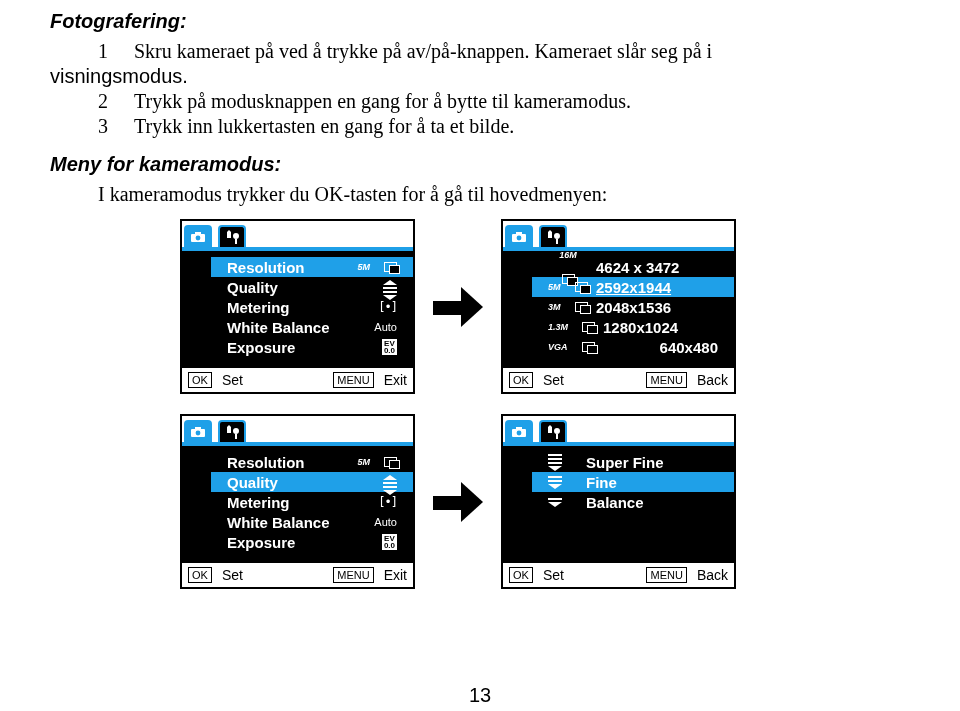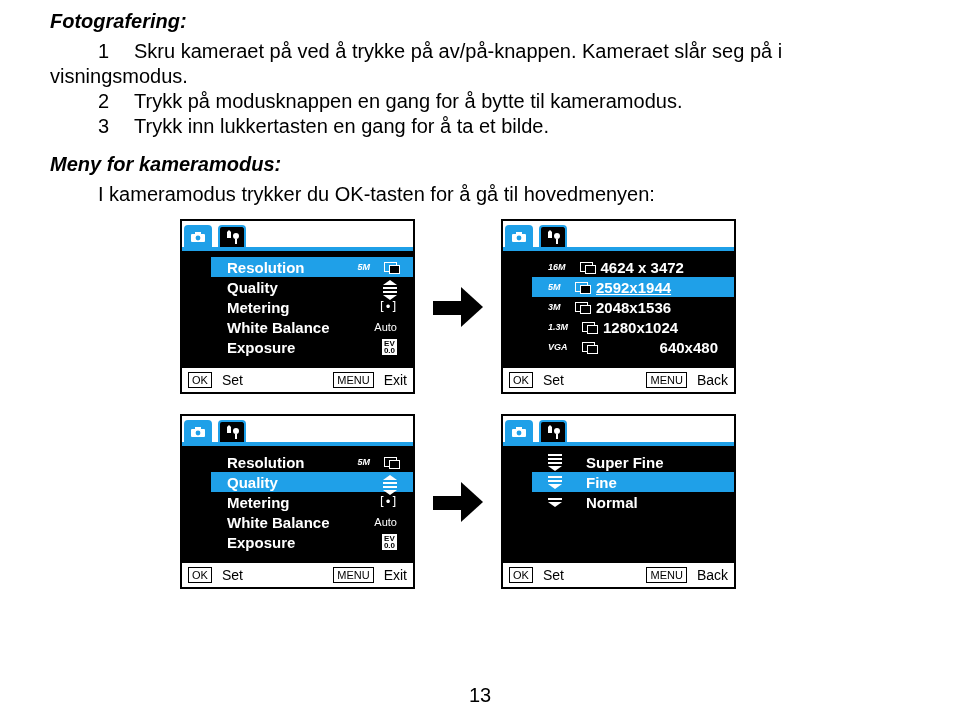--- a/index.html
+++ b/index.html
@@ -15,21 +15,21 @@
   .heading {
     font-size: 20px;
     font-weight: bold;
     font-style: italic;
     margin-bottom: 6px;
   }
   .line {
     font-size: 20px;
     line-height: 1.25;
   }
-  .indent { padding-left: 48px; }
+  .indent { padding-left: 48px; font-family: Liberation Serif, serif; }
   .num { display:inline-block; width: 36px; }
   
   .screens-area {
     margin-top: 12px;
     padding-left: 130px;
     width: 780px;
   }
   .screen-row {
     display: flex;
     align-items: center;
@@ -241,21 +241,21 @@
             </svg>
           </div>
         <div class="tab">
             <svg width="16" height="14" viewBox="0 0 16 14">
               <path d="M3 2 L5 0 L7 2 L7 8 L3 8 Z M9 6 A3 3 0 1 0 15 6 A3 3 0 1 0 9 6 M11 8 L11 14 L13 14 L13 8" fill="#fff"></path>
             </svg>
           </div>
       </div>
       <div class="menu-body">
         <div class="menu-row">
-          <span class="res-icon" style="min-width:40px; justify-content:center;">
+          <span class="res-icon" style="min-width:40px; justify-content:center;flex-direction:column;">
               <span>16M</span>
               <span class="res-box"></span>
             </span>
           <span class="lbl" style="flex:1; text-align:left; padding-left:8px;">4624 x 3472</span>
         </div>
         <div class="menu-row sel">
           <span class="res-icon" style="min-width:40px; justify-content:flex-start;">
               <span>5M</span>
               <span class="res-box"></span>
             </span>
@@ -391,21 +391,21 @@
             </span>
           <span class="lbl" style="flex:1; text-align:left; padding-left:8px;">Fine</span>
         </div>
         <div class="menu-row">
           <span style="min-width:30px; display:flex; justify-content:flex-start;">
               <span class="stack">
                 <span class="bar"></span>
                 <span class="tri-dn"></span>
               </span>
             </span>
-          <span class="lbl" style="flex:1; text-align:left; padding-left:8px;">Normal</span>
+          <span class="lbl" style="flex:1; text-align:left; padding-left:8px;">Balance</span>
         </div>
         <div style="flex:1"></div>
       </div>
       <div class="footerbar">
         <span class="keycap">OK</span>
         <span>Set</span>
         <span style="flex:1"></span>
         <span class="keycap">MENU</span>
         <span>Back</span>
       </div>

